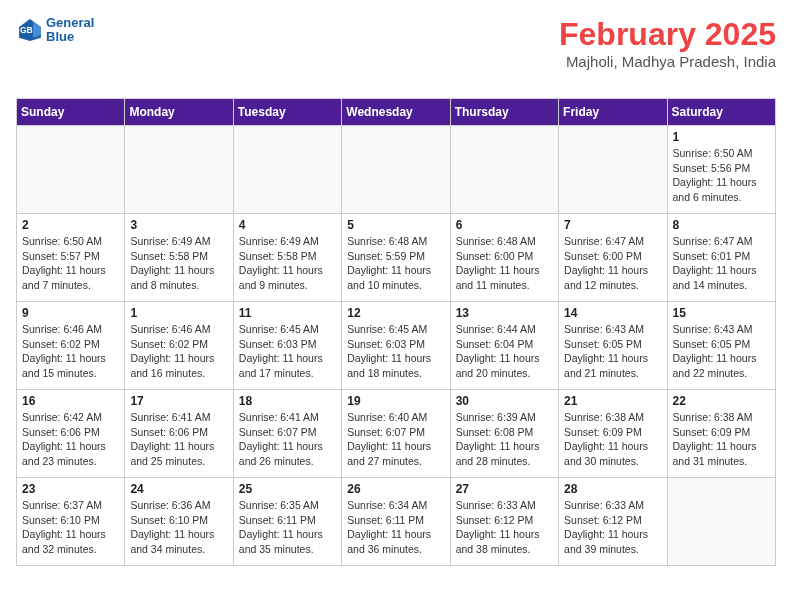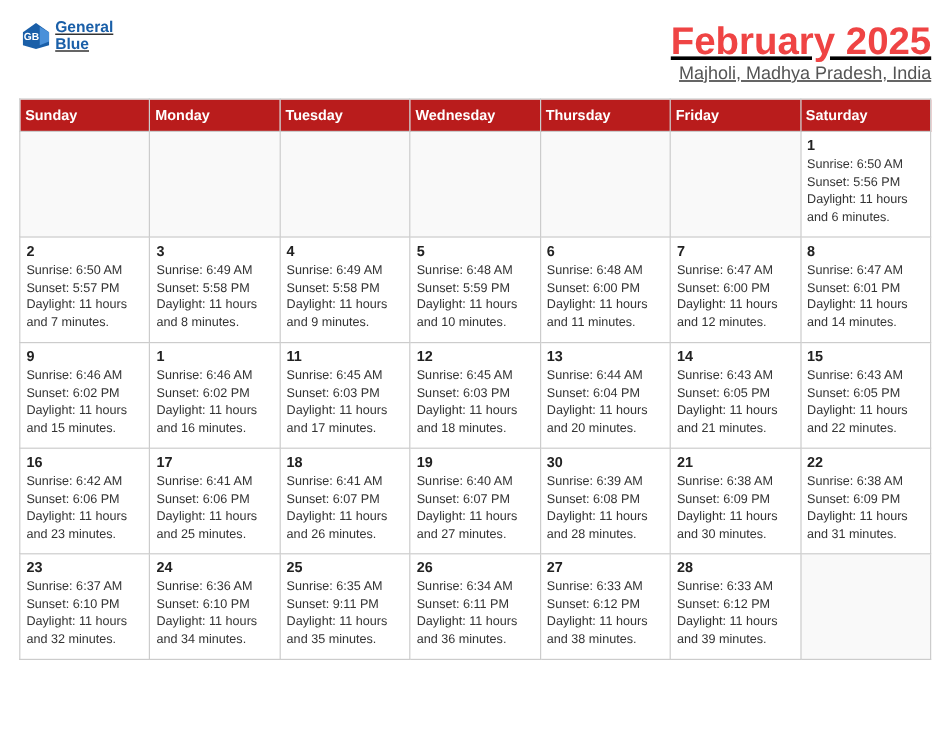--- a/index.html
+++ b/index.html
@@ -38,21 +38,21 @@
     .location-subtitle {
       font-size: 15px;
       color: #555;
     }
     .calendar-table {
       width: 100%;
       border-collapse: collapse;
       font-size: 11px;
     }
     .calendar-table th {
-      background-color: #b91c1c;
+      background-color: #4c1d95;
       color: #fff;
       padding: 6px 4px;
       text-align: left;
       font-size: 12px;
       font-weight: bold;
       border: 1px solid #ccc;
     }
     .calendar-table td {
       border: 1px solid #ccc;
       vertical-align: top;
@@ -73,21 +73,21 @@
       color: #333;
       line-height: 1.4;
     }
     .empty-cell {
       background: #f9f9f9;
     }
   </style>
 </head>
 <body>
 
-<div style="display:flex; justify-content:space-between; align-items:flex-start; margin-bottom:8px;text-decoration:underline;">
+<div style="display:flex; justify-content:space-between; align-items:flex-start; margin-bottom:24px;">
   <div class="header-logo">
     <svg class="logo-icon" viewBox="0 0 36 36">
       <rect x="0" y="0" width="36" height="36" fill="white"></rect>
       <polygon points="18,4 32,14 32,28 18,32 4,28 4,14" fill="#1a5fa8"></polygon>
       <polygon points="22,8 32,14 32,24 22,28" fill="#4a90d9"></polygon>
       <text x="5" y="22" font-size="11" fill="white" font-weight="bold">GB</text>
     </svg>
     <div class="logo-text">
       <div>General</div>
       <div>Blue</div>
@@ -267,21 +267,21 @@
         </td>
         <td>
           <span class="day-number">24</span>
           <div class="day-info" style="white-space: pre-line;">Sunrise: 6:36 AM
 Sunset: 6:10 PM
 Daylight: 11 hours and 34 minutes.</div>
         </td>
         <td>
           <span class="day-number">25</span>
           <div class="day-info" style="white-space: pre-line;">Sunrise: 6:35 AM
-Sunset: 9:11 PM
+Sunset: 6:11 PM
 Daylight: 11 hours and 35 minutes.</div>
         </td>
         <td>
           <span class="day-number">26</span>
           <div class="day-info" style="white-space: pre-line;">Sunrise: 6:34 AM
 Sunset: 6:11 PM
 Daylight: 11 hours and 36 minutes.</div>
         </td>
         <td>
           <span class="day-number">27</span>

